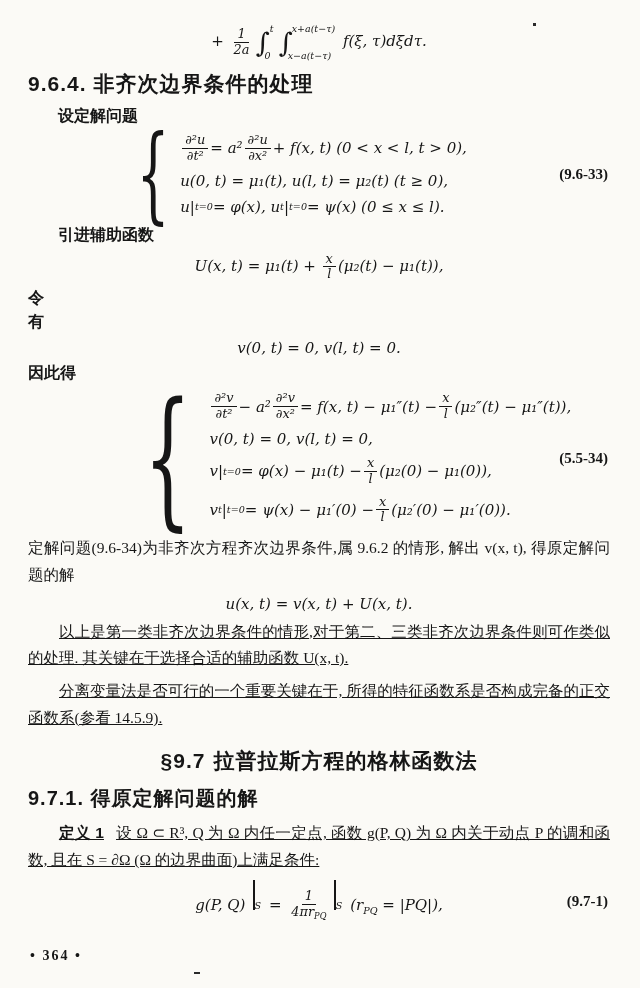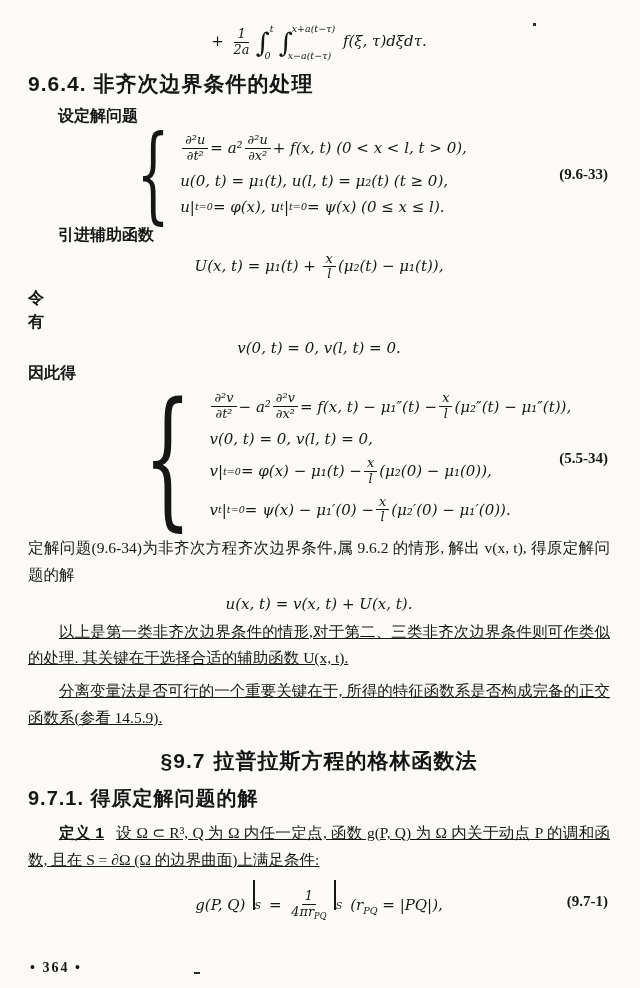--- a/index.html
+++ b/index.html
@@ -48,21 +48,21 @@
   .conn{font-family:"Liberation Sans",sans-serif;font-weight:bold;font-size:16px;margin:3px 0;}
   .para{font-size:15.5px;line-height:1.72;text-align:justify;margin:6px 0;}
   .indent{text-indent:2em;text-decoration:underline;}
   .h97{font-family:"Liberation Sans",sans-serif;font-weight:bold;font-size:21px;
     text-align:center;margin:16px 0 10px 0;letter-spacing:1px;}
   .h97 .num{margin-right:8px;}
   .h971{font-family:"Liberation Sans",sans-serif;font-weight:bold;font-size:20px;
     margin:8px 0 8px 0;letter-spacing:1px;}
   .def-label{font-family:"Liberation Sans",sans-serif;font-weight:bold;margin-right:12px;}
   .green-row{position:relative;margin:4px 0;}
-  .footer{position:absolute;left:30px;bottom:12px;font-weight:bold;font-size:14px;
+  .footer{position:absolute;left:30px;bottom:24px;font-weight:bold;font-size:14px;
     letter-spacing:2px;}
   .speck{position:absolute;background:#2a2a2a;}
 </style>
 </head>
 <body>
 
 <div class="page">
 
   <div class="disp top-eq">
     <span class="fml">+ <span class="frac">

